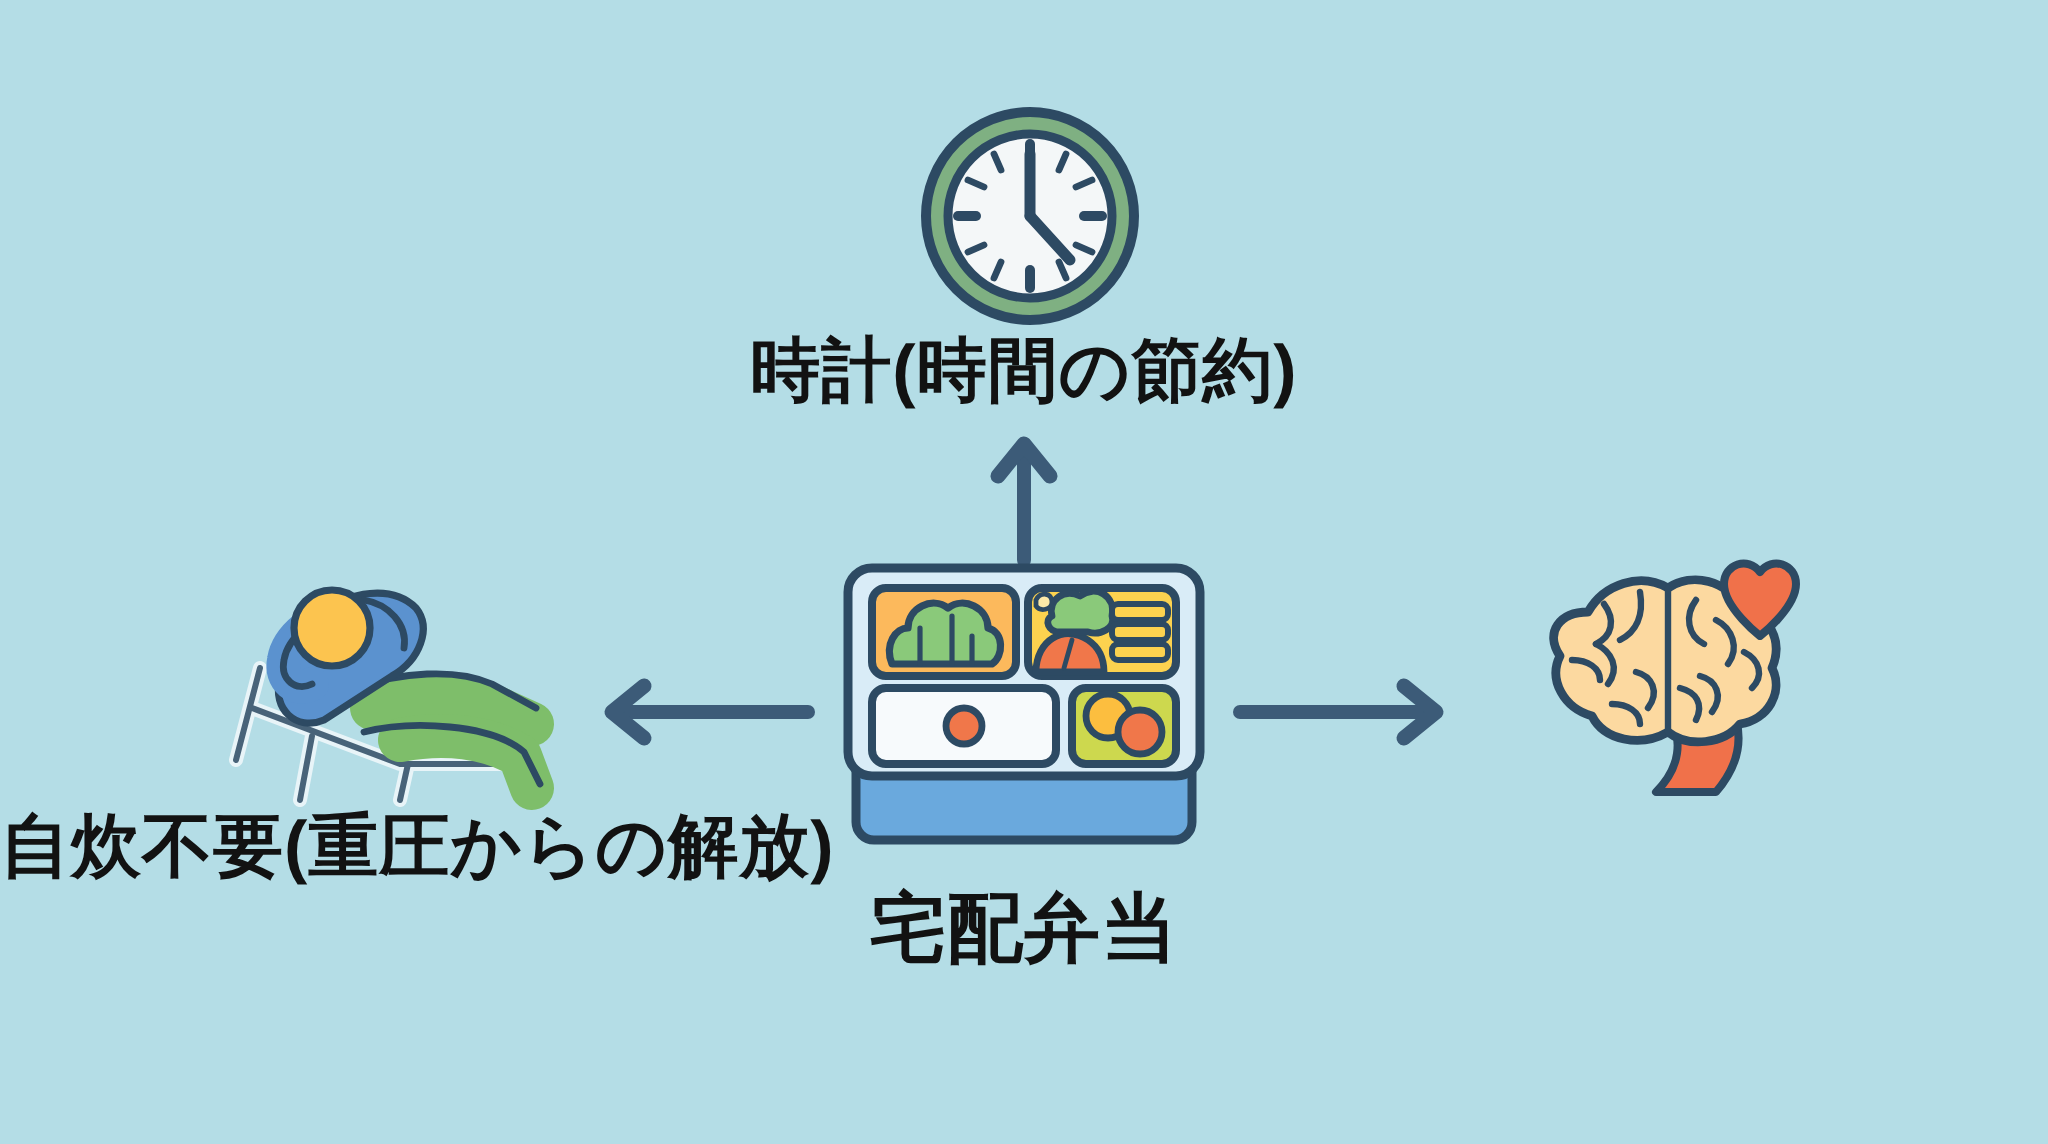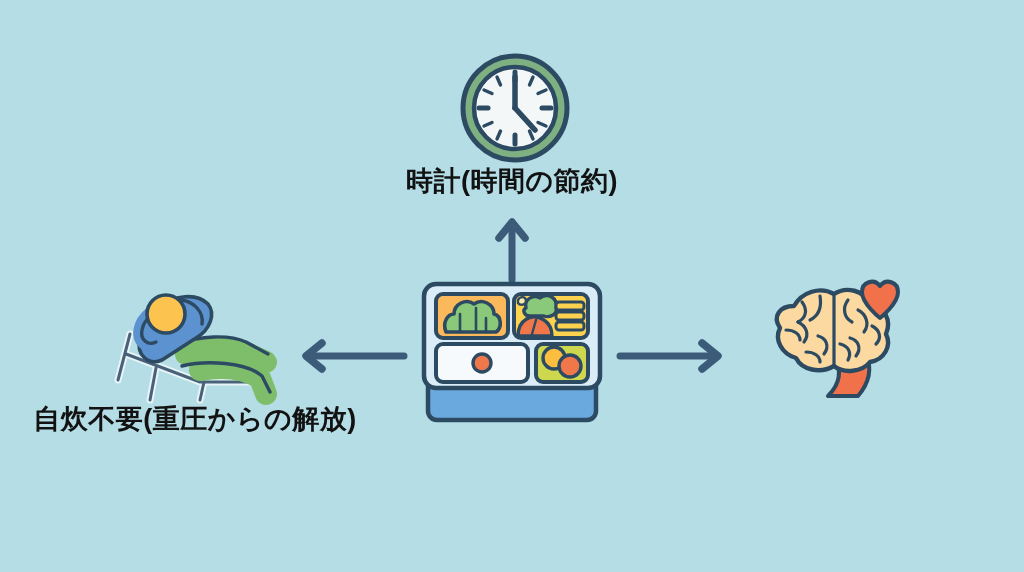--- a/index.html
+++ b/index.html
@@ -24,21 +24,21 @@
   .label {
     position: absolute;
     color: #121212;
     font-weight: bold;
     text-align: center;
     white-space: nowrap;
     letter-spacing: 0.5px;
     line-height: 1;
   }
   .label-branch {
-    font-size: 27px;
+    font-size: 35px;
   }
   .label-center {
     font-size: 38px;
   }
   
   #clock-label {
     left: 0; right: 0;
     top: 168px;
   }
   
@@ -212,14 +212,15 @@
 
       <rect x="16" y="66" width="92" height="38" rx="7" fill="#f7fafc" stroke="#2d4a63" stroke-width="4"></rect>
       <circle cx="62" cy="85" r="9" fill="#f0774a" stroke="#2d4a63" stroke-width="3.4"></circle>
 
       <rect x="116" y="66" width="52" height="38" rx="7" fill="#cdd84e" stroke="#2d4a63" stroke-width="4"></rect>
       <circle cx="134" cy="80" r="11" fill="#fcbe3f" stroke="#2d4a63" stroke-width="3.4"></circle>
       <circle cx="150" cy="88" r="11" fill="#f0774a" stroke="#2d4a63" stroke-width="3.4"></circle>
     </svg>
   </div>
 
+  <div class="label label-center" id="bento-label">宅配弁当</div>
 
 </div>
 
 </body></html>

